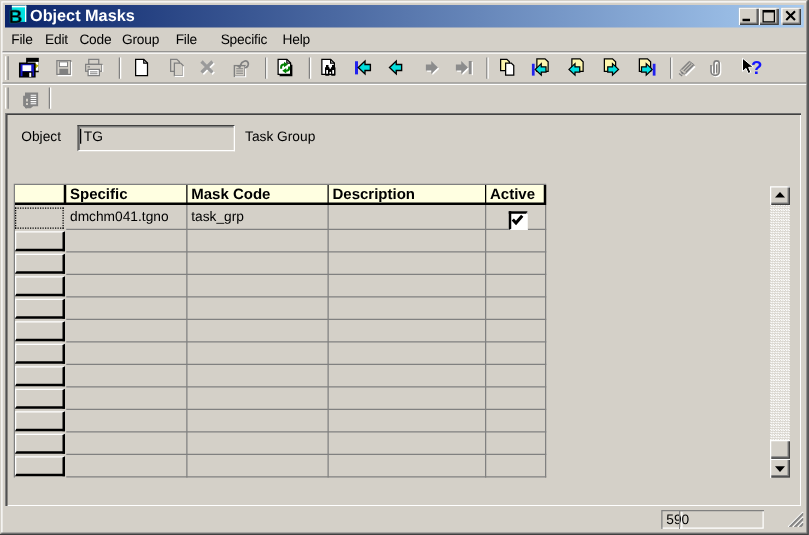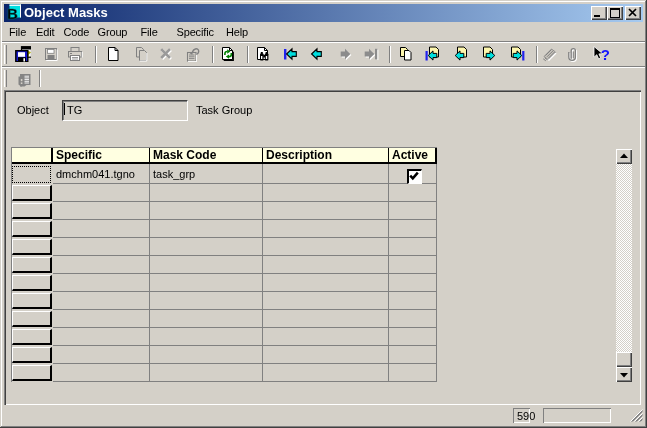--- a/index.html
+++ b/index.html
@@ -242,21 +242,21 @@
       <svg width="16" height="15" viewBox="0 0 16 15" style="position:absolute;left:0;top:0">
         <path d="M8 4.5 L12 9 H4 z" fill="#000"></path>
       </svg>
     </div>
 <div class="abs raised" style="left:616px;top:367px;width:16px;height:15px;">
       <svg width="16" height="15" viewBox="0 0 16 15" style="position:absolute;left:0;top:0">
         <path d="M8 10.5 L4 6 H12 z" fill="#000"></path>
       </svg>
     </div>
 <div class="abs raised" style="left:616px;top:352px;width:16px;height:15px;"></div>
-<div class="abs sunk1" style="left:513px;top:408px;width:17px;height:15px;">
+<div class="abs sunk1" style="left:529px;top:408px;width:17px;height:15px;">
       <div class="abs t11" style="left:4px;top:1px">590</div>
     </div>
 <div class="abs sunk1" style="left:543px;top:408px;width:68px;height:15px;"></div>
 <svg class="abs" style="left:630px;top:409px" width="13" height="13" viewBox="0 0 13 13">
 <path d="M12.5 4.5 L4.5 12.5" stroke="#fff" stroke-width="1"></path>
 <path d="M12.5 8.5 L8.5 12.5" stroke="#fff" stroke-width="1"></path>
 <path d="M12.5 0.5 L0.5 12.5" stroke="#fff" stroke-width="1"></path>
 <path d="M12.5 1.5 L1.5 12.5 M12.5 2.5 L2.5 12.5" stroke="#868686" stroke-width="1"></path>
 <path d="M12.5 5.5 L5.5 12.5 M12.5 6.5 L6.5 12.5" stroke="#868686" stroke-width="1"></path>
 <path d="M12.5 9.5 L9.5 12.5 M12.5 10.5 L10.5 12.5" stroke="#868686" stroke-width="1"></path>

